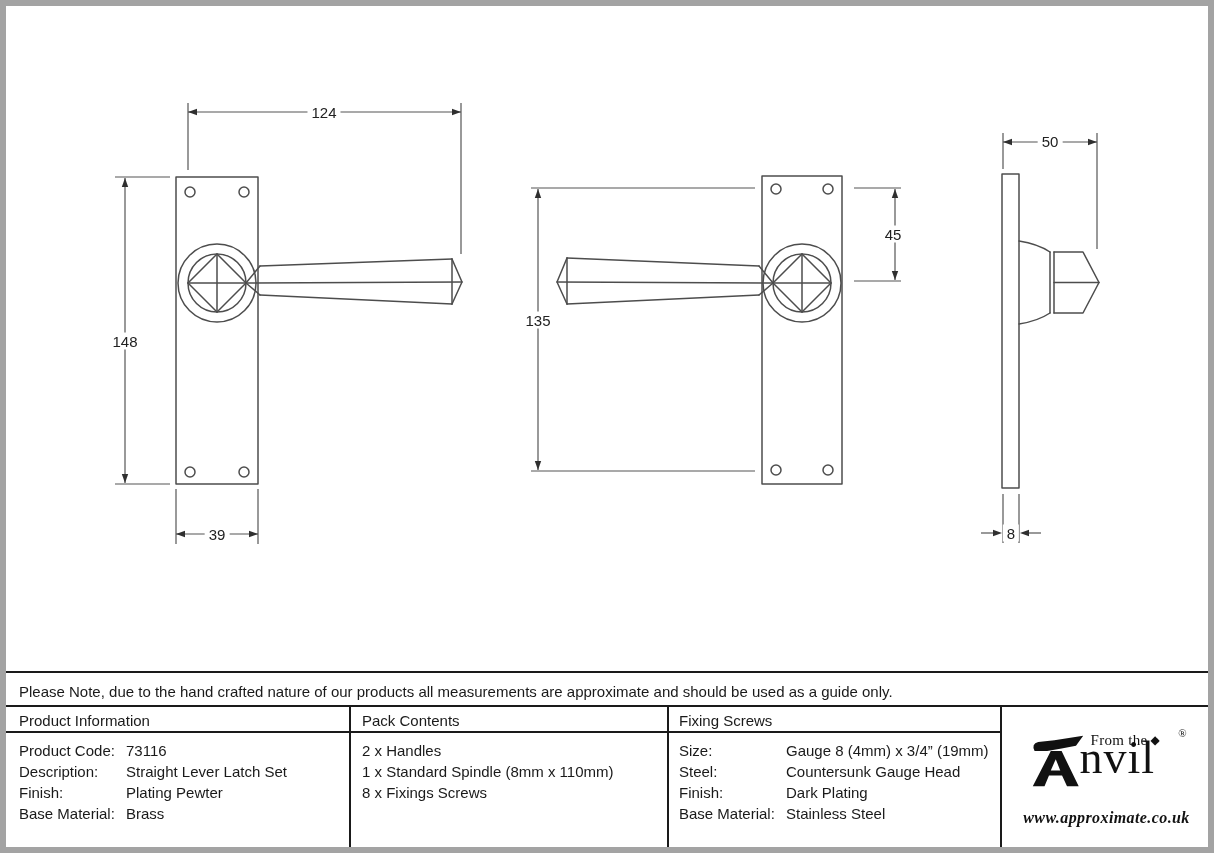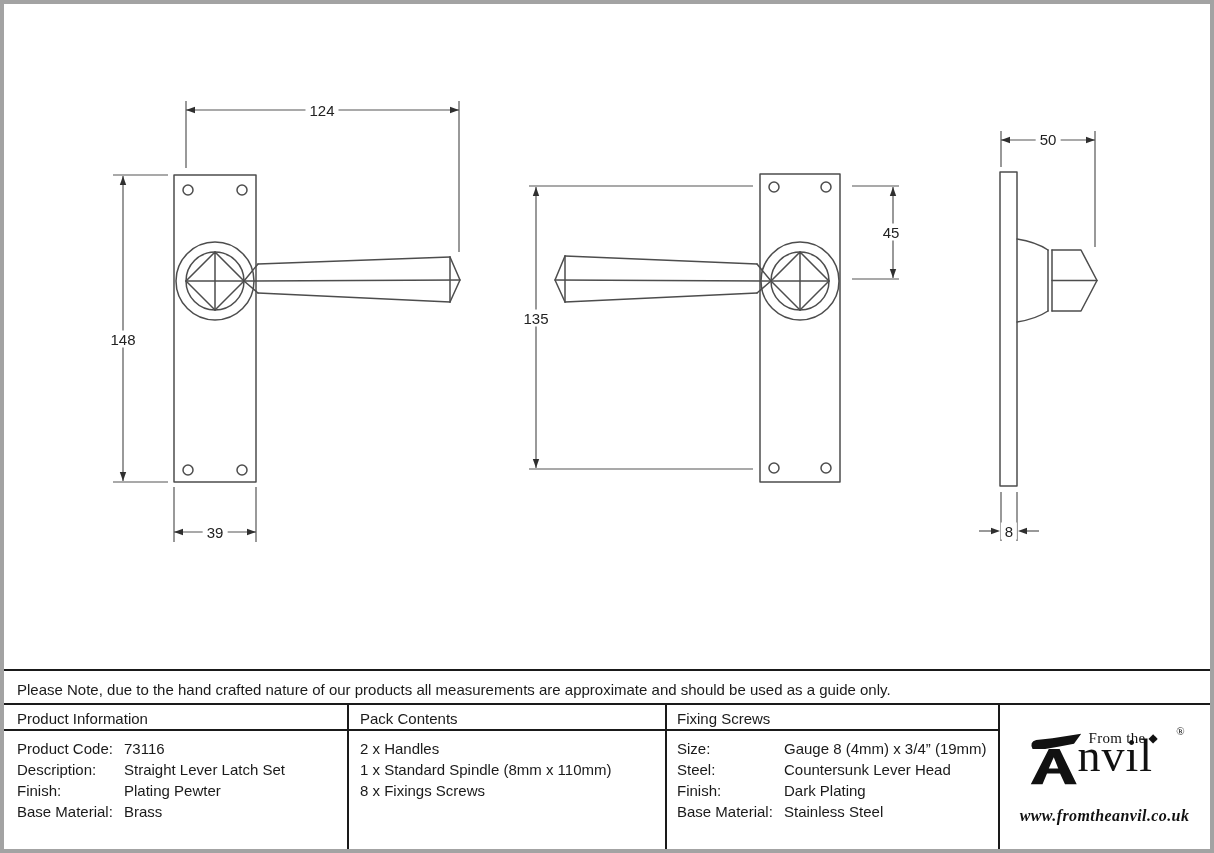--- a/index.html
+++ b/index.html
@@ -1,21 +1,21 @@
 <!DOCTYPE html>
 <html><head>
 <meta charset="utf-8">
 <style>
   html,body{margin:0;padding:0;background:#e8e8e8;}
   *{box-sizing:border-box;}
   .sheet{
     position:relative;
     width:1214px;height:853px;
     background:#ffffff;
-    border:4px solid #a3a3a3;
+    border:6px solid #a3a3a3;
     font-family:"Liberation Sans", sans-serif;
     color:#1a1a1a;
     overflow:hidden;
   }
   
   .drawing-area{position:absolute;left:0;top:0;width:1206px;height:662px;}
   .drawing-area svg{position:absolute;left:0;top:0;}
   .dim-label{
     position:absolute;
     transform:translate(-50%,-50%);
@@ -233,21 +233,21 @@
     <div>8 x Fixings Screws</div>
   </div>
 
   <div class="cell" style="left:673px;width:318px;">
     <div class="kv-row">
       <span class="kv-label">Size:</span>
       <span class="kv-value">Gauge 8 (4mm) x 3/4” (19mm)</span>
     </div>
     <div class="kv-row">
       <span class="kv-label">Steel:</span>
-      <span class="kv-value">Countersunk Lever Head</span>
+      <span class="kv-value">Countersunk Gauge Head</span>
     </div>
     <div class="kv-row">
       <span class="kv-label">Finish:</span>
       <span class="kv-value">Dark Plating</span>
     </div>
     <div class="kv-row">
       <span class="kv-label">Base Material:</span>
       <span class="kv-value">Stainless Steel</span>
     </div>
   </div>
@@ -256,16 +256,16 @@
     <div class="logo-mark">
       <svg class="anvil-a" width="54" height="52" viewBox="0 0 60 56">
         <path fill="#111" d="M4,17 Q0,9 8,7 L26,5 L58,0 L50,11 L34,14 L18,17 Z"></path>
         <path fill="#111" d="M22,17 L34,17 L53,56 L40,56 L34.5,44 L20,44 L15,56 L2,56 Z"></path>
         <polygon fill="#ffffff" points="27.5,26 32.5,38.5 22,38.5"></polygon>
       </svg>
       <span class="from-the"><span>From the</span><span class="dia">◆</span></span>
       <span class="wordmark">nvil</span>
       <span class="reg">®</span>
     </div>
-    <div class="website">www.fromtheanvil.co.uk</div>
+    <div class="website">www.approximate.co.uk</div>
   </div>
 
 </div>
 
 </body></html>

